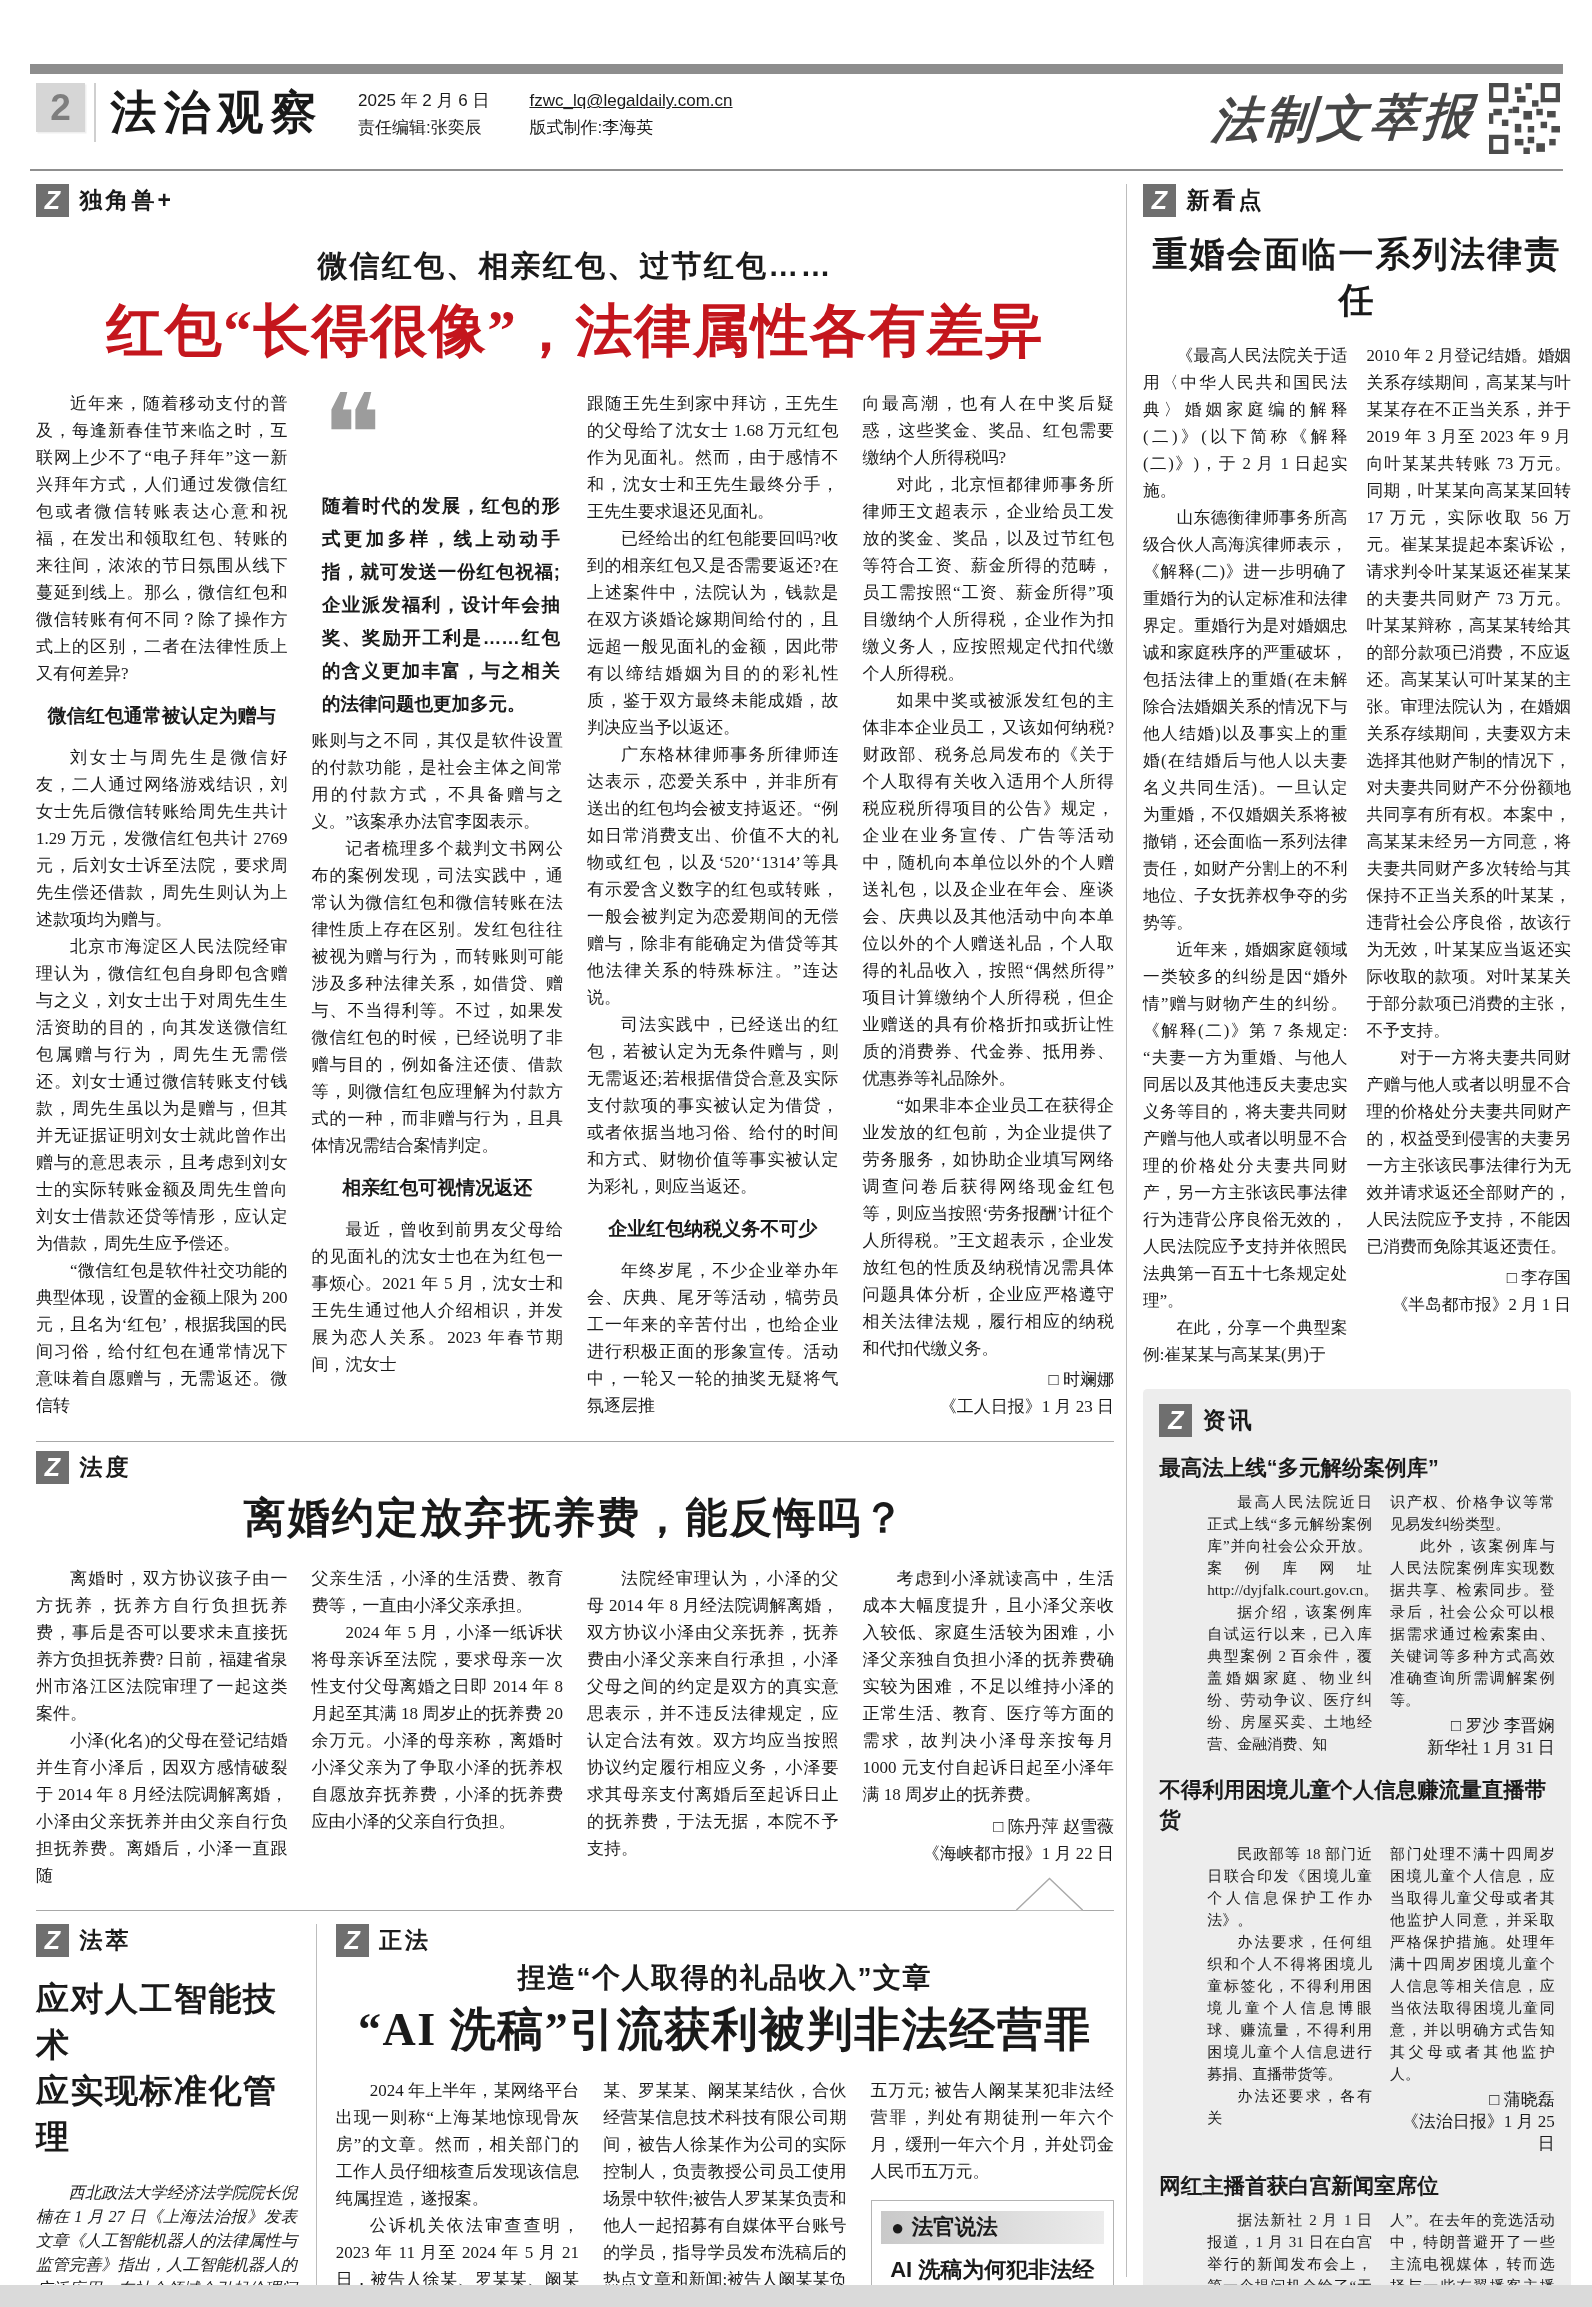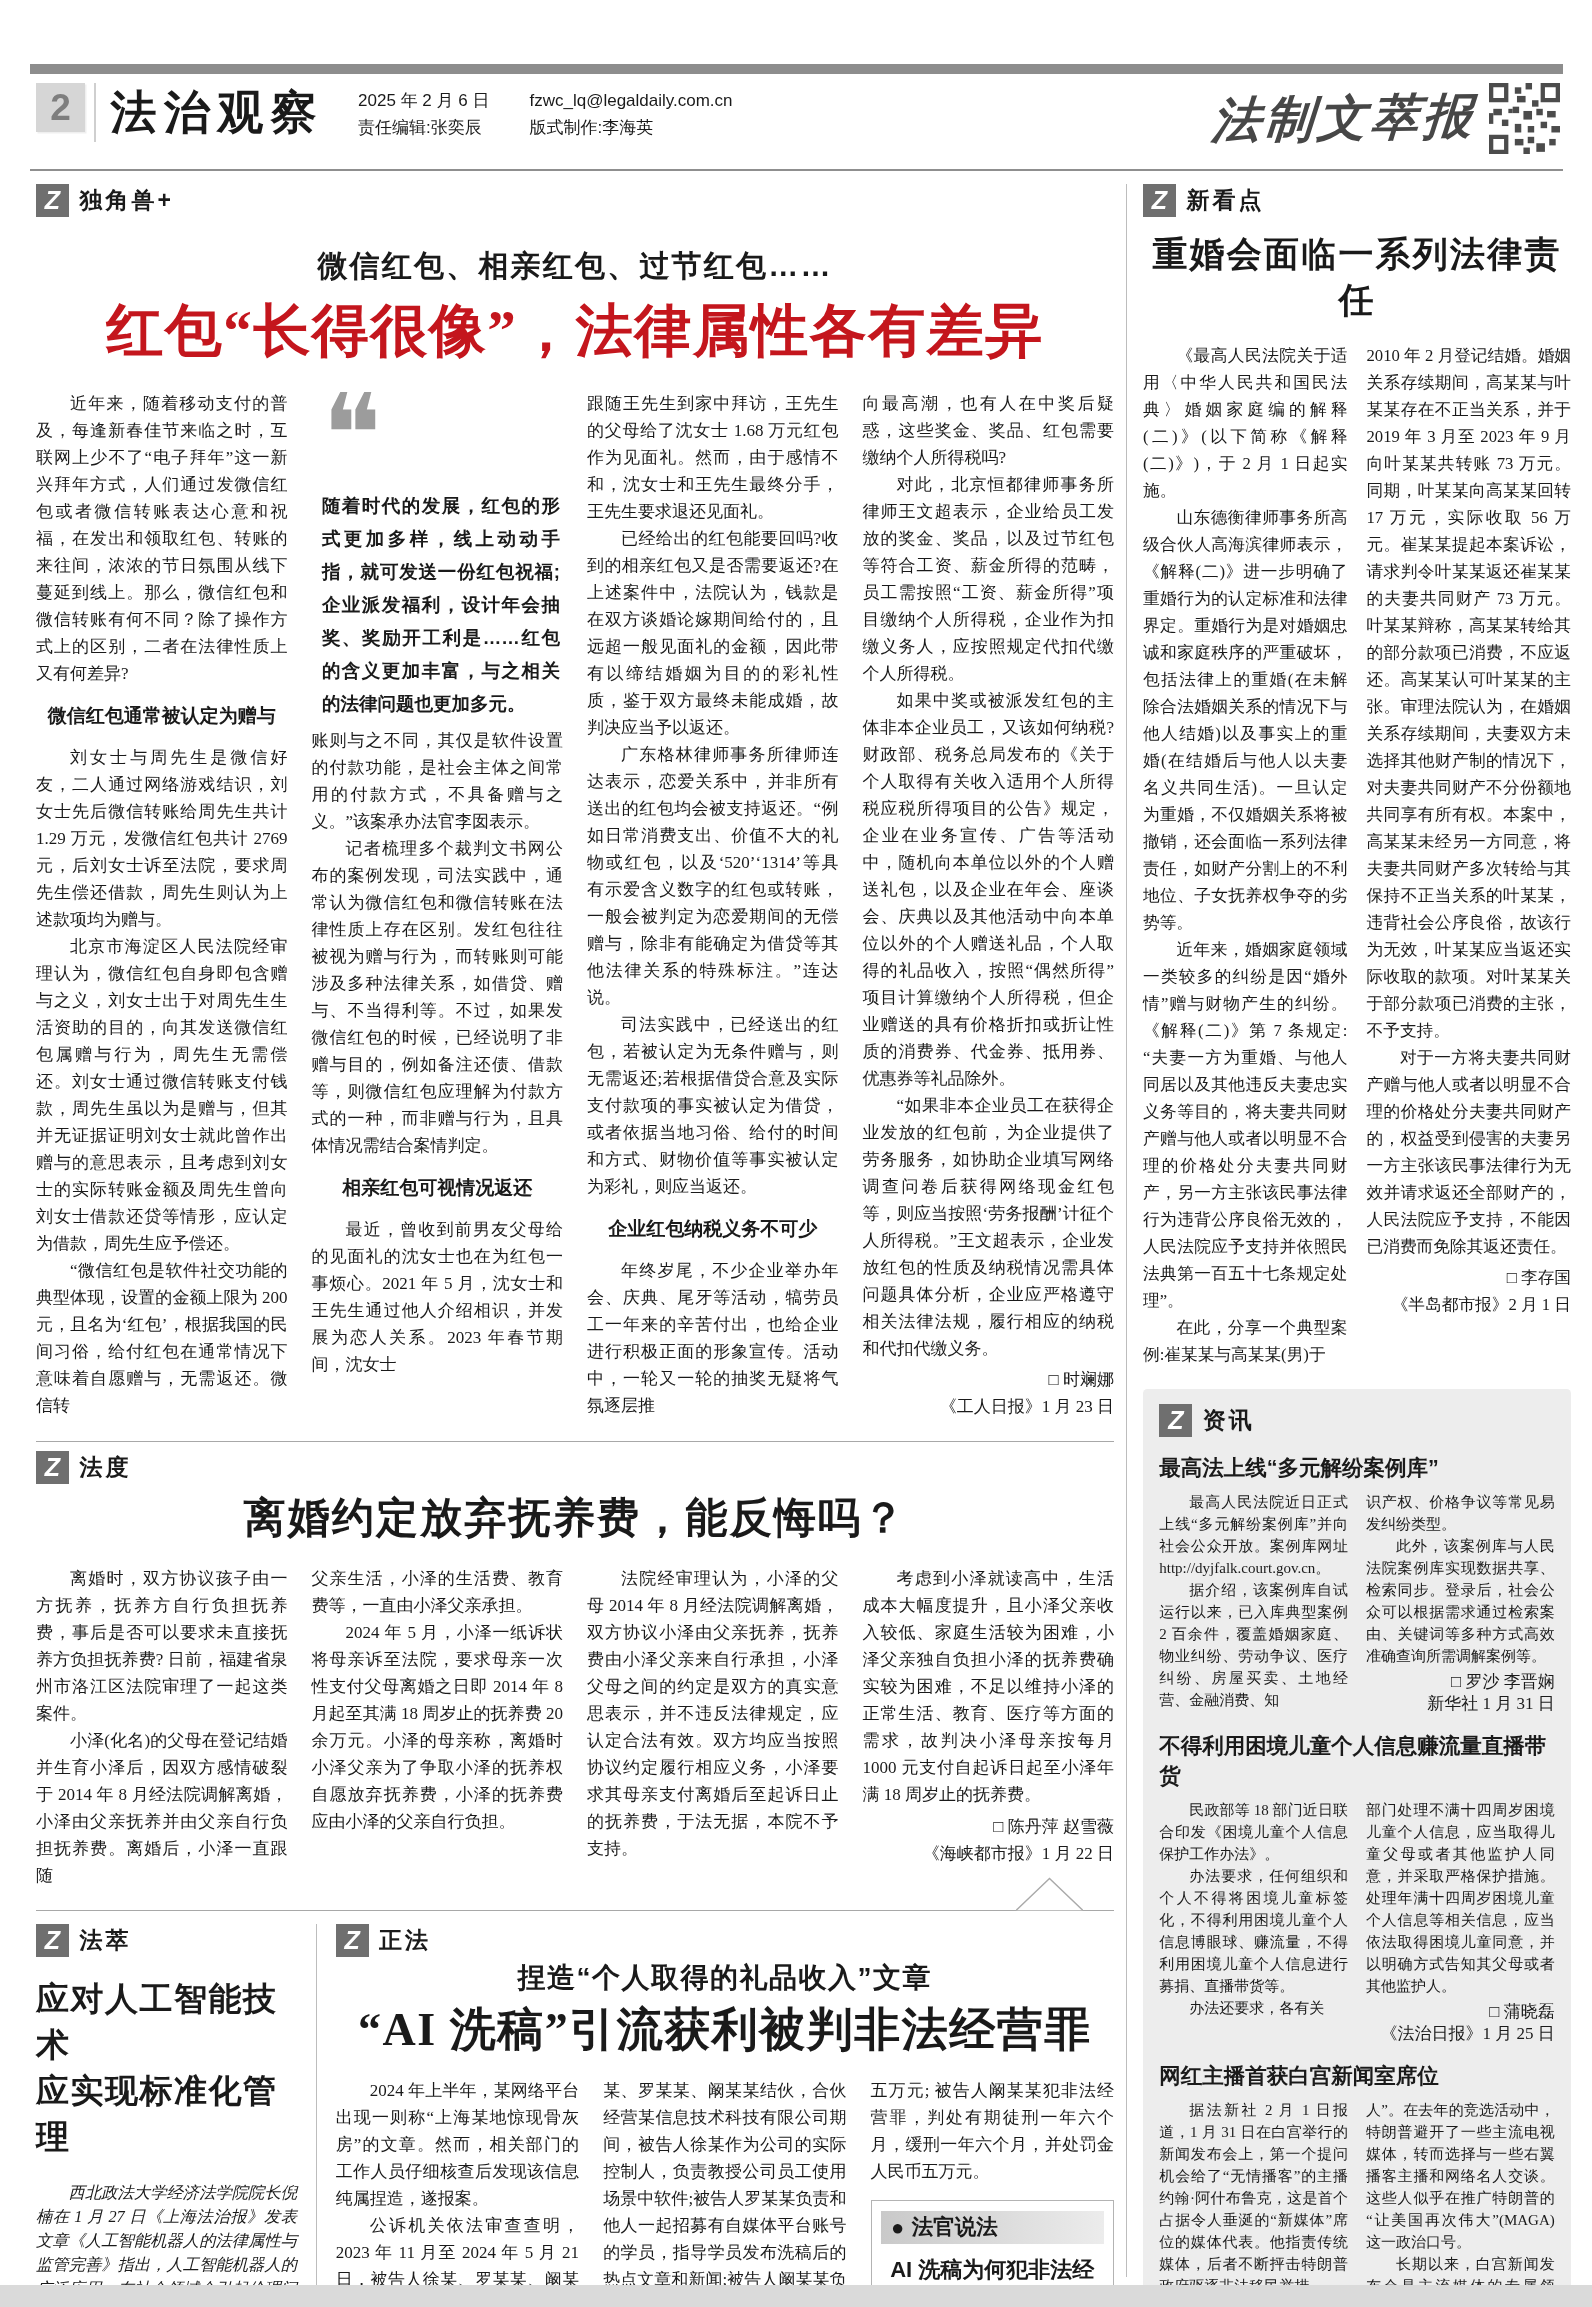--- a/index.html
+++ b/index.html
@@ -7,21 +7,21 @@
   html,body{background:#fff;}
   body{font-family:"Liberation Serif","DejaVu Serif",serif; color:var(--ink);}
   .page{position:relative; width:1593px; height:2307px; background:#fff; overflow:hidden;}
   .toptrim{position:absolute; top:64px; left:30px; right:30px; height:9.6px; background:#8d8d8d;}
   
   .hdr{position:absolute; top:83px; left:36px; right:33px; display:flex; align-items:flex-start;}
   .pnum{width:49px; height:49px; background:#d6d6d6; color:#7e7e7e; font:700 37px/49px "Liberation Sans","DejaVu Sans",sans-serif; text-align:center; box-shadow:1.5px 1.5px 0 #efefef;}
   .hdr-div{width:1.5px; height:59px; background:#cfcfcf; margin:0 15px 0 9px;}
   .ptitle{font:900 46px/59px "Liberation Sans","DejaVu Sans",sans-serif; letter-spacing:7.4px;}
   .meta{display:flex; gap:40px; margin-left:34px; padding-top:4.4px; font:400 17px/27px "Liberation Sans","DejaVu Sans",sans-serif;}
-  .meta .email{color:var(--ink); cursor:pointer;}
+  .meta .email{text-decoration:underline; color:var(--ink); cursor:pointer;}
   .mast{margin-left:auto; display:flex; align-items:center; gap:13.3px;}
   .mastname{font:900 49px/59px "Liberation Serif","DejaVu Serif",serif; font-style:italic; color:#474747; letter-spacing:3.7px; transform:skewX(-5deg) rotate(-1deg);}
   .hdr-rule{position:absolute; top:169px; left:30px; right:30px; height:1.5px; background:#8f8f8f;}
   
   .content{position:absolute; top:184px; left:36px; right:22px; bottom:30px; display:flex;}
   .main-col{width:1078px;}
   .main-vrule{width:0.7px; background:#bdbdbd; margin:0 16.3px 0 12px;}
   .side-col{flex:1; min-width:0;}
   
   .zlabel{display:flex; align-items:center; gap:10.4px;}
@@ -59,21 +59,21 @@
   .judge-box{margin-top:15px; border:0.7px solid #b3b3b3; padding:10.4px 9px 7.4px; background:#fff;}
   .jb-bar{display:flex; align-items:center; gap:7.4px; background:linear-gradient(90deg,#c9c9c9,#ececec); height:33px; padding:0 10.4px; font:700 21.5px/33px "Liberation Sans","DejaVu Sans",sans-serif;}
   .jb-dot{font-size:22px;}
   .jb-title{font:700 22px/30px "Liberation Sans","DejaVu Sans",sans-serif; text-align:center; margin:10.4px 0 7.4px;}
   
   .nv-head{font:900 35px/46px "Liberation Serif","DejaVu Serif",serif; text-align:center; letter-spacing:2.2px; margin:15px 0 18px;}
   .side-col .cols{gap:19px;}
   .side-col .sec-newview .col{font-size:16.7px; line-height:27px;}
   .zixun-box{background:#ededed; border-radius:4.4px; padding:15px 16.3px 12px; margin-top:21px;}
   .zx-item-head{font:800 21.5px/30px "Liberation Sans","DejaVu Sans",sans-serif; margin:16.3px 0 7.4px;}
-  .zixun-box .cols{gap:18px;}
+  .zixun-box .cols{gap:18px;margin-left:48px;}
   .zixun-box .col{font-size:15px; line-height:22px;}
   .zixun-box .k-by,.zixun-box .k-src{font-size:17px;}
   .footer-strip{position:absolute; left:0; right:0; bottom:0; height:22px; background:#dadada;}
 </style>
 </head>
 <body>
 
 <div class="page">
   <div class="toptrim"></div>
 

